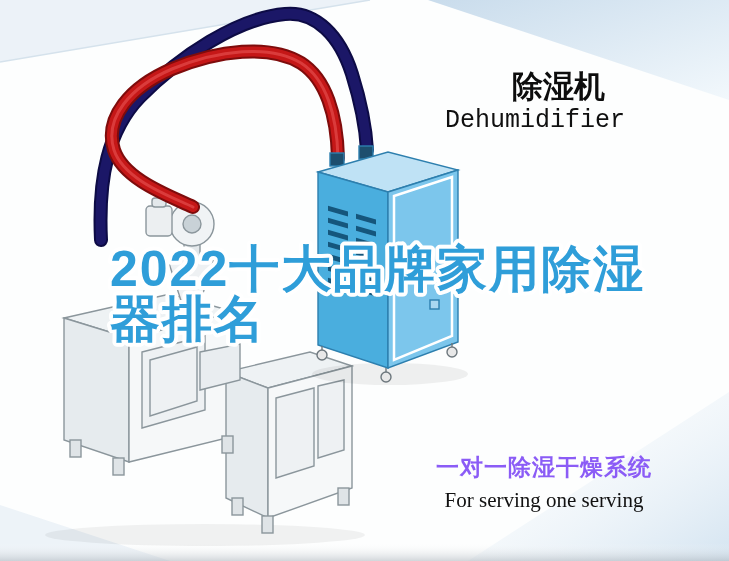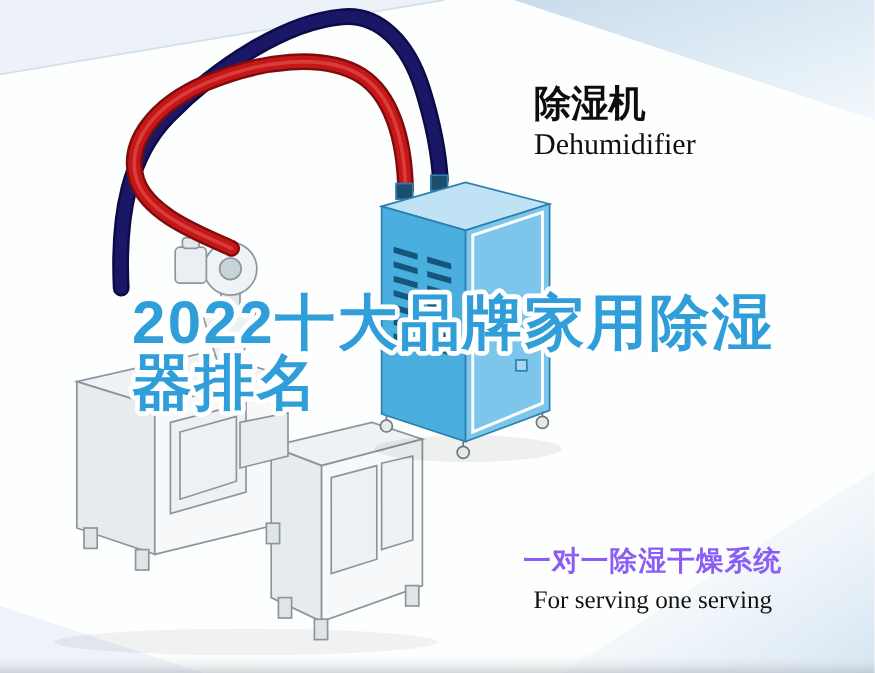--- a/index.html
+++ b/index.html
@@ -3,23 +3,23 @@
 <meta charset="utf-8">
 <style>
   * { margin:0; padding:0; box-sizing:border-box; }
   html,body { background:#ffffff; font-family:"Liberation Sans", sans-serif; }
   .stage {
     position:relative; width:729px; height:561px;
     background:#fdfefe; overflow:hidden;
   }
   svg.scene { position:absolute; left:0; top:0; width:729px; height:561px; }
 
-  .label { position:absolute; text-align:left; line-height:1.12; }
+  .label { position:absolute; text-align:right; line-height:1.12; }
   .label .cn { font-weight:bold; color:#0d0d0d; display:block; }
-  .label .en { font-family:Liberation Serif, serif; color:#101010; display:block; }
+  .label .en { font-family:Liberation Mono, monospace; color:#101010; display:block; }
 
   .hopper-label { left:30px; top:166px; width:150px; }
   .hopper-label .cn { font-size:29px; }
   .hopper-label .en { font-size:22px; margin-top:2px; }
 
   .dehu-label { left:445px; top:70px; width:160px; }
   .dehu-label .cn { font-size:31px; }
   .dehu-label .en { font-size:25px; margin-top:2px; }
 
   .caption { position:absolute; left:398px; top:452px; width:292px; text-align:center; }

